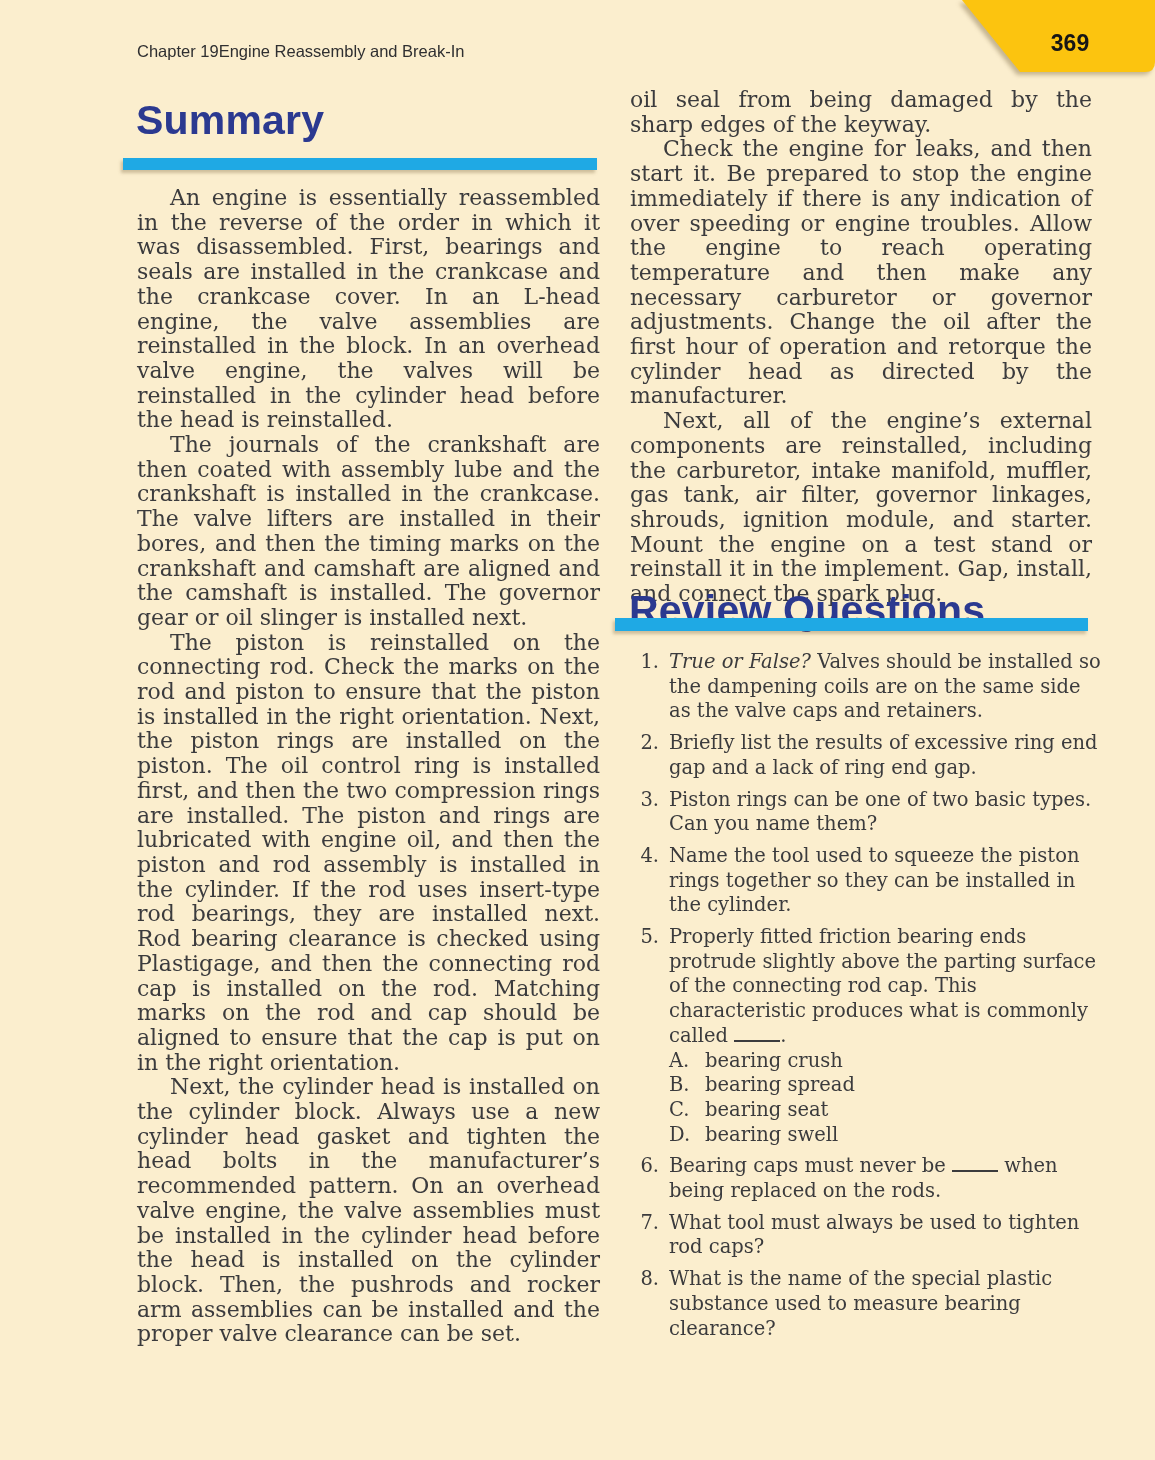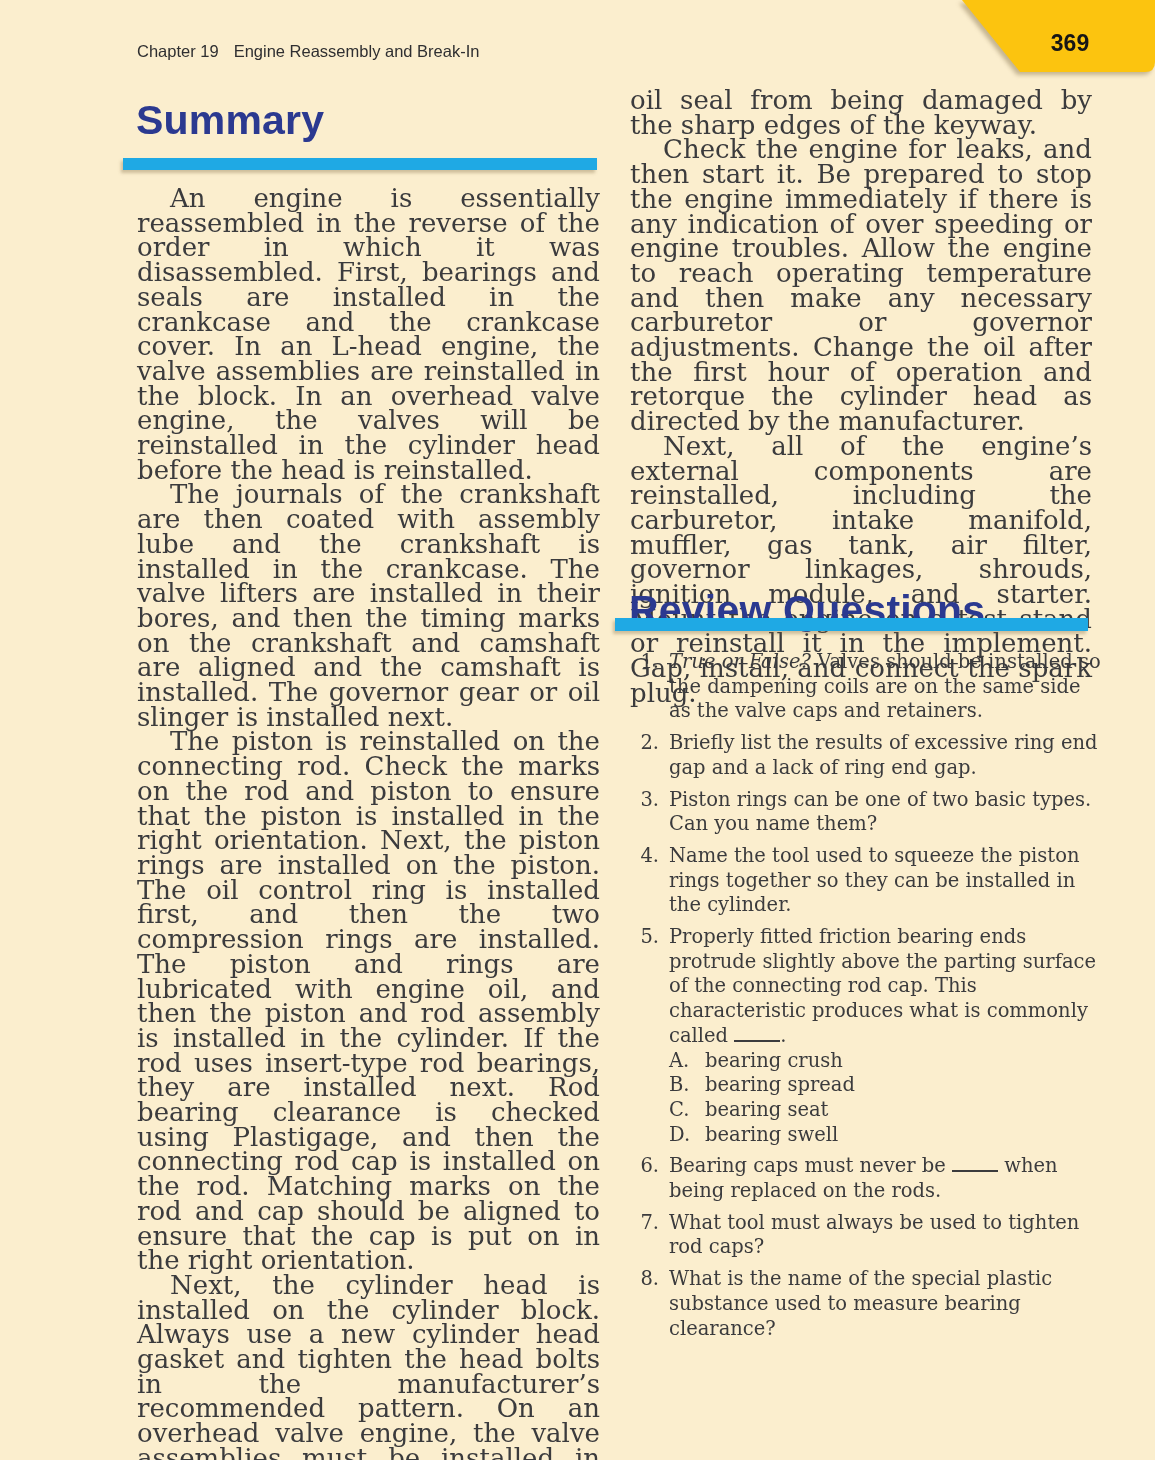--- a/index.html
+++ b/index.html
@@ -12,21 +12,21 @@
     overflow:hidden;
   }
 
   
   .header-row {
     position:absolute; left:137px; top:42px;
     font-family:"Liberation Sans", sans-serif;
     font-size:16.5px; color:#2F2F31;
     white-space:nowrap;
   }
-  .header-row .chapter-title { margin-left:15px; }
+  .header-row .chapter-title { }
 
   .page-tab {
     position:absolute; left:962px; top:0;
     width:193px; height:74px;
     filter:drop-shadow(-3px 3px 2px rgba(130,110,70,0.45));
   }
   .page-num {
     position:absolute; left:1040px; top:30px; width:60px;
     text-align:center;
     font-family:"Liberation Sans", sans-serif;
@@ -47,21 +47,21 @@
   .rule {
     position:absolute; height:12px; background:#1FA9E4;
     box-shadow:-2px 3px 3px rgba(120,100,60,0.35);
   }
   #summary-rule { left:123px; top:158px; width:474px; }
   #review-rule  { left:615px; top:618px; width:473px; height:13px; }
 
   
   .text-col {
     position:absolute;
-    font-size:26px; line-height:24.7px;
+    font-size:22px; line-height:24.7px;
     text-align:justify;
   }
   #left-col  { left:137px; top:186px; width:463px; }
   #right-col { left:630px; top:88px;  width:462px; }
   .text-col p { text-indent:33px; }
   .text-col p.noindent { text-indent:0; }
 
   
   #questions {
     position:absolute; left:633px; top:650px; width:470px;

